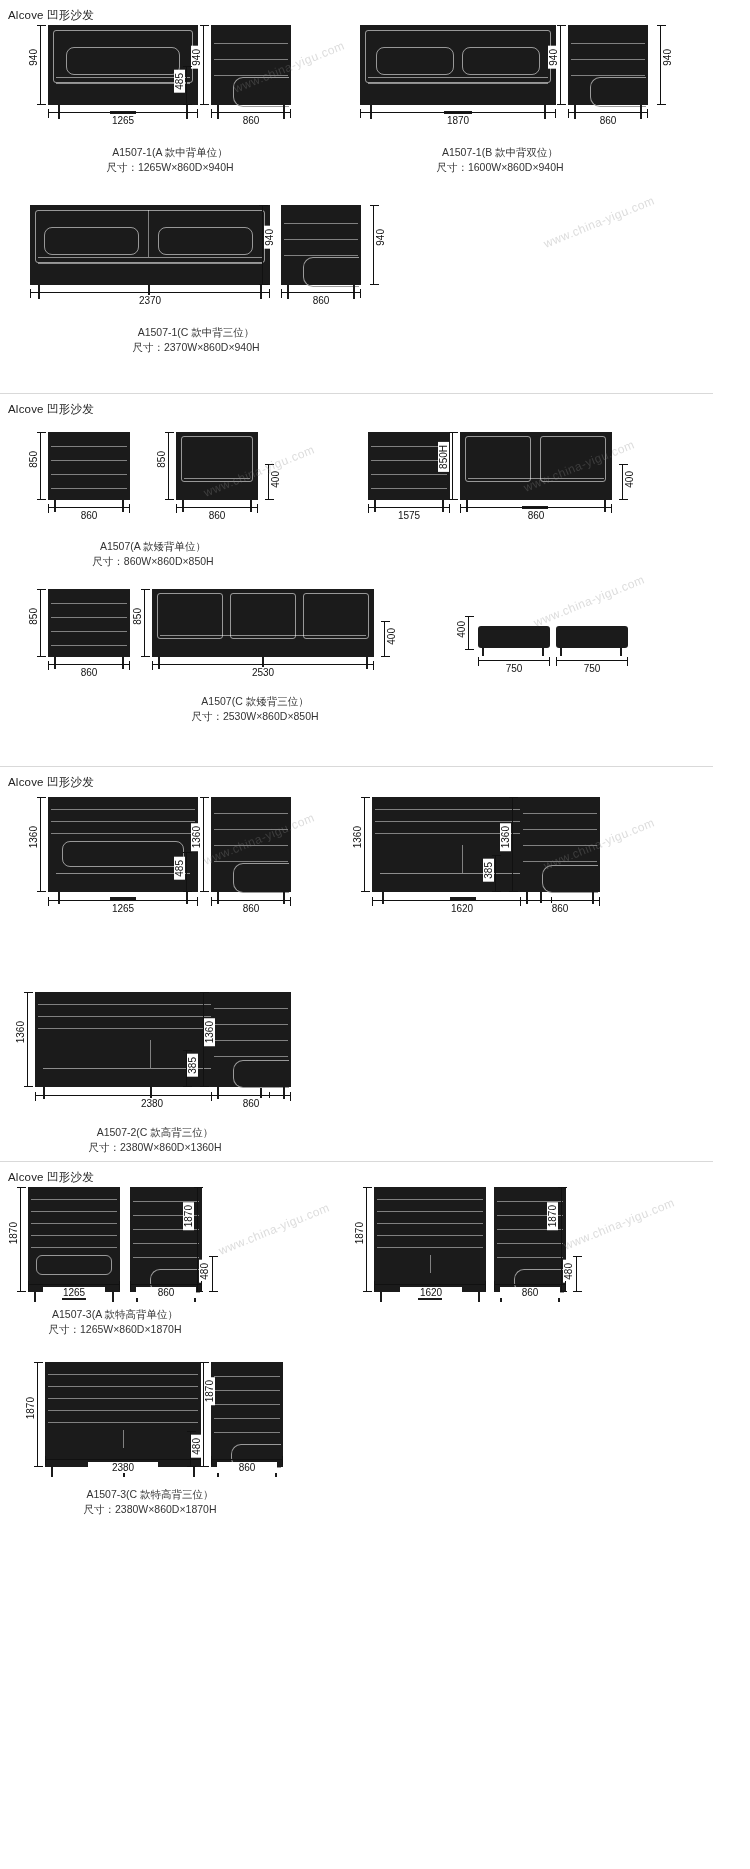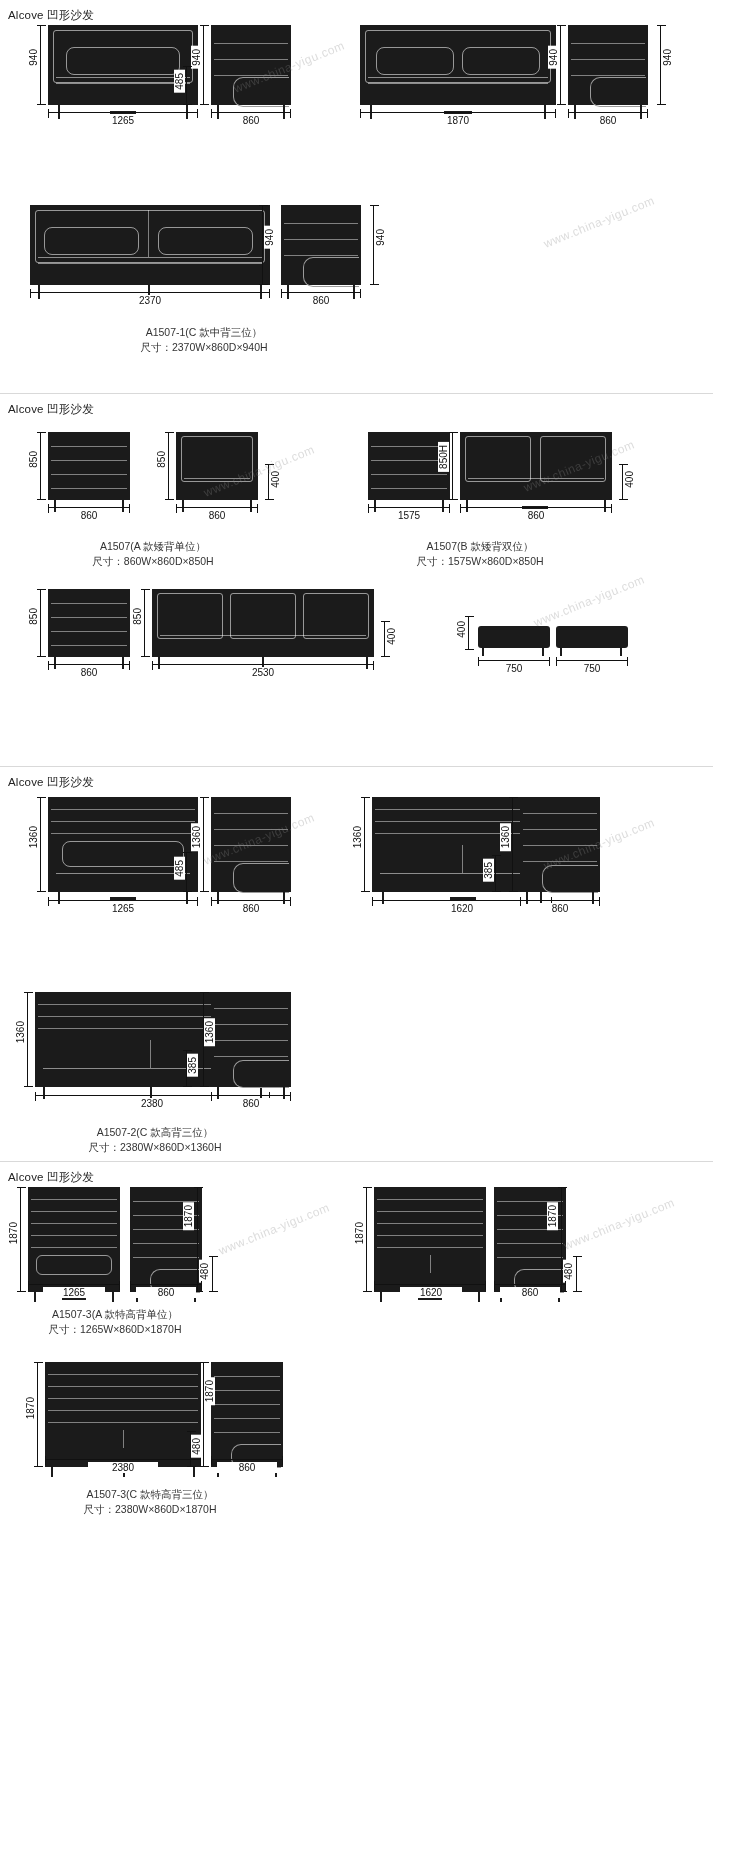--- a/index.html
+++ b/index.html
@@ -169,20 +169,24 @@
       <div class="leg" style="left:6px; top:80px; height:14px;"></div>
       <div class="leg" style="left:72px; top:80px; height:14px;"></div>
     </div>
     <div class="dimline-v" style="left:203px; top:25px; height:80px;"></div>
     <div class="dimlabel-v" style="left:191px; top:46px;">940</div>
     <div class="dimline-v" style="left:186px; top:66px; height:39px;"></div>
     <div class="dimlabel-v" style="left:174px; top:70px;">485</div>
     <div class="dimline-h" style="left:211px; top:112px; width:80px;"></div>
     <div class="dimlabel-h" style="left:221px; top:115px; width:60px;">860</div>
 
+    <div class="caption" style="left:10px; top:145px;">
+      <span class="name">A1507-1(A 款中背单位）</span>
+      <span class="size">尺寸：1265W×860D×940H</span>
+    </div>
 
     <div class="fig" style="left:360px; top:25px; width:196px; height:80px;">
       <div class="sofa" style="left:0; top:0; width:196px; height:80px;">
         <div class="outline" style="left:5px; top:5px; right:5px; bottom:22px;"></div>
         <div class="seatline" style="left:8px; right:8px; top:52px;"></div>
         <div class="seatline" style="left:8px; right:8px; top:58px;"></div>
         <div class="outline" style="left:16px; top:22px; width:78px; height:28px; border-radius:8px;"></div>
         <div class="outline" style="left:102px; top:22px; width:78px; height:28px; border-radius:8px;"></div>
       </div>
       <div class="leg" style="left:10px; top:80px; height:14px;"></div>
@@ -204,20 +208,24 @@
       <div class="leg" style="left:6px; top:80px; height:14px;"></div>
       <div class="leg" style="left:72px; top:80px; height:14px;"></div>
     </div>
     <div class="dimline-v" style="left:560px; top:25px; height:80px;"></div>
     <div class="dimlabel-v" style="left:548px; top:46px;">940</div>
     <div class="dimline-v" style="left:660px; top:25px; height:80px;"></div>
     <div class="dimlabel-v" style="left:662px; top:46px;">940</div>
     <div class="dimline-h" style="left:568px; top:112px; width:80px;"></div>
     <div class="dimlabel-h" style="left:578px; top:115px; width:60px;">860</div>
 
+    <div class="caption" style="left:340px; top:145px;">
+      <span class="name">A1507-1(B 款中背双位）</span>
+      <span class="size">尺寸：1600W×860D×940H</span>
+    </div>
 
     <div class="fig" style="left:30px; top:205px; width:240px; height:80px;">
       <div class="sofa" style="left:0; top:0; width:240px; height:80px;">
         <div class="outline" style="left:5px; top:5px; right:5px; bottom:22px;"></div>
         <div class="seatline" style="left:8px; right:8px; top:52px;"></div>
         <div class="seatline" style="left:8px; right:8px; top:58px;"></div>
         <div class="outline" style="left:14px; top:22px; width:95px; height:28px; border-radius:8px;"></div>
         <div class="outline" style="left:128px; top:22px; width:95px; height:28px; border-radius:8px;"></div>
         <div class="seatline" style="left:118px; top:5px; width:1px; height:47px; background:rgba(255,255,255,0.45);"></div>
       </div>
@@ -240,21 +248,21 @@
       </div>
       <div class="sideframe" style="left:22px; top:52px; width:56px; height:30px;"></div>
       <div class="leg" style="left:6px; top:80px; height:14px;"></div>
       <div class="leg" style="left:72px; top:80px; height:14px;"></div>
     </div>
     <div class="dimline-v" style="left:373px; top:205px; height:80px;"></div>
     <div class="dimlabel-v" style="left:375px; top:226px;">940</div>
     <div class="dimline-h" style="left:281px; top:292px; width:80px;"></div>
     <div class="dimlabel-h" style="left:291px; top:295px; width:60px;">860</div>
 
-    <div class="caption" style="left:44px; top:325px;">
+    <div class="caption" style="left:36px; top:325px;">
       <span class="name">A1507-1(C 款中背三位）</span>
       <span class="size">尺寸：2370W×860D×940H</span>
     </div>
 
     <div class="wm" style="left:230px; top:60px;">www.china-yigu.com</div>
     <div class="wm" style="left:540px; top:215px;">www.china-yigu.com</div>
   </div>
 
   <div class="section" style="height:373px;">
     <div class="section-title">Alcove 凹形沙发</div>
@@ -321,24 +329,20 @@
       </div>
       <div class="leg" style="left:6px; top:68px; height:12px;"></div>
       <div class="leg" style="left:144px; top:68px; height:12px;"></div>
       <div style="position:absolute; left:62px; top:74px; width:26px; height:3px; background:#1b1b1b;"></div>
     </div>
     <div class="dimline-v" style="left:622px; top:70px; height:36px;"></div>
     <div class="dimlabel-v" style="left:624px; top:74px;">400</div>
     <div class="dimline-h" style="left:460px; top:113px; width:152px;"></div>
     <div class="dimlabel-h" style="left:500px; top:116px; width:72px;">860</div>
 
-    <div class="caption" style="left:320px; top:145px;">
-      <span class="name">A1507(B 款矮背双位）</span>
-      <span class="size">尺寸：1575W×860D×850H</span>
-    </div>
 
     <div class="fig" style="left:48px; top:195px; width:82px; height:68px;">
       <div class="sofa" style="left:0; top:0; width:82px; height:68px;">
         <div class="stripes">
           <div class="stripe" style="top:14px;"></div>
           <div class="stripe" style="top:28px;"></div>
           <div class="stripe" style="top:42px;"></div>
           <div class="stripe" style="top:56px;"></div>
         </div>
       </div>
@@ -361,20 +365,24 @@
       <div class="leg" style="left:110px; top:68px; height:12px;"></div>
       <div class="leg" style="left:214px; top:68px; height:12px;"></div>
     </div>
     <div class="dimline-v" style="left:144px; top:195px; height:68px;"></div>
     <div class="dimlabel-v" style="left:132px; top:211px;">850</div>
     <div class="dimline-v" style="left:384px; top:227px; height:36px;"></div>
     <div class="dimlabel-v" style="left:386px; top:231px;">400</div>
     <div class="dimline-h" style="left:152px; top:270px; width:222px;"></div>
     <div class="dimlabel-h" style="left:228px; top:273px; width:70px;">2530</div>
 
+    <div class="caption" style="left:95px; top:300px;">
+      <span class="name">A1507(C 款矮背三位）</span>
+      <span class="size">尺寸：2530W×860D×850H</span>
+    </div>
 
     <div class="fig" style="left:478px; top:232px; width:72px; height:22px;">
       <div class="sofa" style="left:0; top:0; width:72px; height:22px; border-radius:3px;"></div>
       <div class="leg" style="left:4px; top:22px; height:8px;"></div>
       <div class="leg" style="left:64px; top:22px; height:8px;"></div>
     </div>
     <div class="fig" style="left:556px; top:232px; width:72px; height:22px;">
       <div class="sofa" style="left:0; top:0; width:72px; height:22px; border-radius:3px;"></div>
       <div class="leg" style="left:4px; top:22px; height:8px;"></div>
       <div class="leg" style="left:64px; top:22px; height:8px;"></div>

